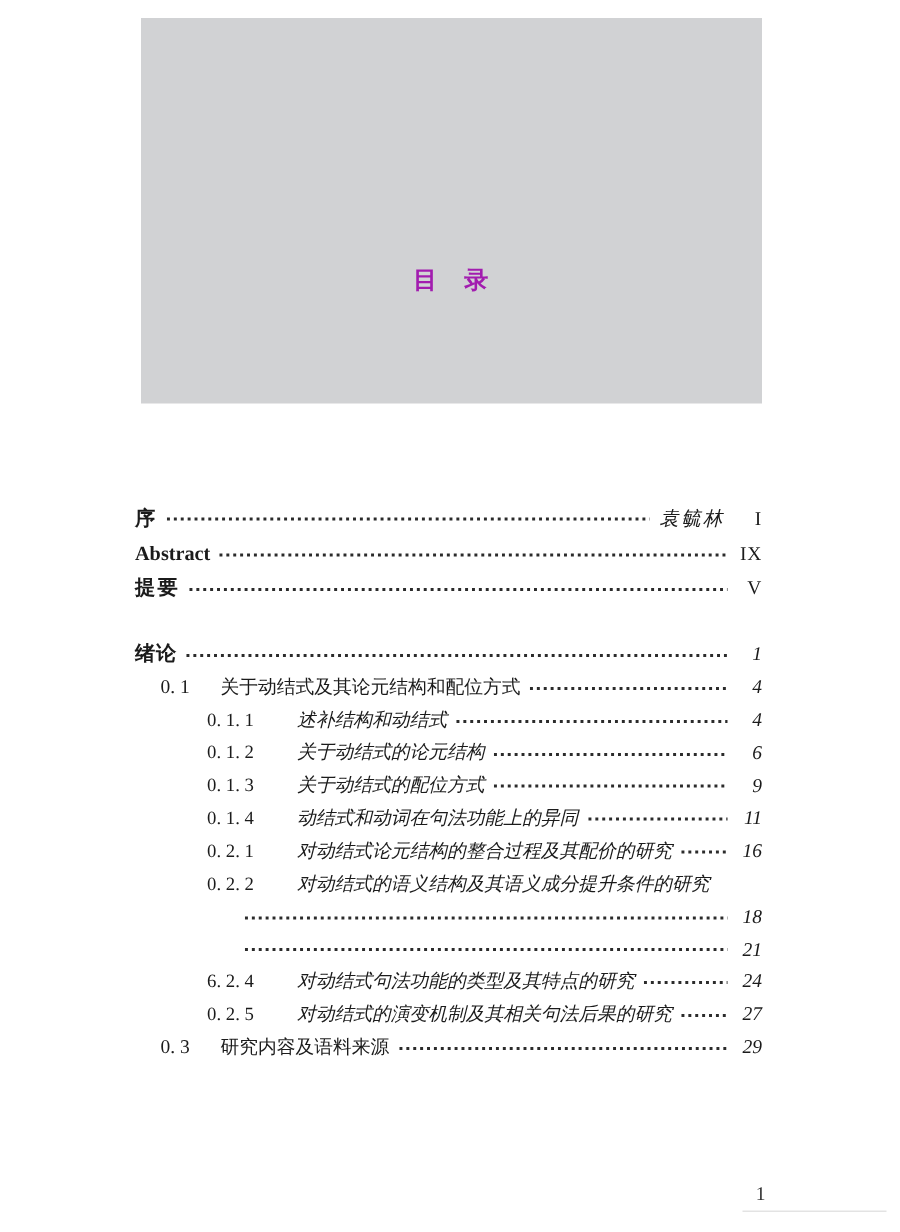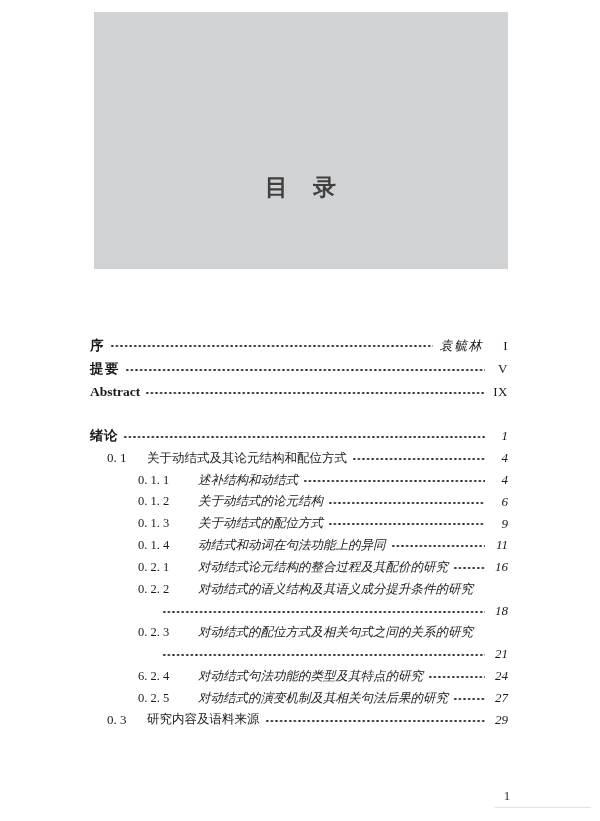--- a/index.html
+++ b/index.html
@@ -16,22 +16,22 @@
   .banner {
     position:absolute; left:94px; top:12px;
     width:414px; height:257px;
     background:var(--banner-bg, #d1d2d4);
   }
   .banner h1 {
     position:absolute; left:0; right:0; top:164px;
     text-align:center;
     font-family:"Liberation Sans", sans-serif;
     font-weight:bold;
-    font-size:23px; line-height:23px;
-    color:#404040;
+    font-size:16px; line-height:23px;
+    color:#a21caf;
     letter-spacing:1px;
   }
 
   
   .content {
     position:absolute; left:90px; top:334px; width:418px;
   }
   .row { display:flex; align-items:center; }
   .fm-row  { height:23.2px; }
   .toc-row { height:21.8px; }
@@ -111,28 +111,28 @@
 
 <div class="content">
   <div id="front-matter">
       <div class="row fm-row">
         <span class="label fm-cjk">序</span>
         <span class="dots"></span>
         <span class="author">袁毓林</span>
         <span class="pg roman">I</span>
       </div>
       <div class="row fm-row">
+        <span class="label fm-latin">Abstract</span>
+        <span class="dots"></span>
+        <span class="pg roman">IX</span>
+      </div>
+      <div class="row fm-row">
         <span class="label fm-cjk">提要</span>
         <span class="dots"></span>
         <span class="pg roman">V</span>
-      </div>
-      <div class="row fm-row">
-        <span class="label fm-latin">Abstract</span>
-        <span class="dots"></span>
-        <span class="pg roman">IX</span>
       </div>
     </div>
   <div class="spacer"></div>
   <div id="toc-list">
       <div class="row toc-row lvl0">
         <span class="label">绪论</span>
         <span class="dots"></span>
         <span class="pg">1</span>
       </div>
       <div class="row toc-row lvl1">
@@ -172,24 +172,20 @@
         <span class="pg">16</span>
       </div>
       <div class="row toc-row lvl2">
         <span class="num">0. 2. 2</span>
         <span class="label">对动结式的语义结构及其语义成分提升条件的研究</span>
       </div>
       <div class="row toc-row cont">
         <span class="dots"></span>
         <span class="pg">18</span>
       </div>
-      <div class="row toc-row lvl2">
-        <span class="num">0. 2. 3</span>
-        <span class="label">对动结式的配位方式及相关句式之间的关系的研究</span>
-      </div>
       <div class="row toc-row cont">
         <span class="dots"></span>
         <span class="pg">21</span>
       </div>
       <div class="row toc-row lvl2">
         <span class="num">6. 2. 4</span>
         <span class="label">对动结式句法功能的类型及其特点的研究</span>
         <span class="dots"></span>
         <span class="pg">24</span>
       </div>

